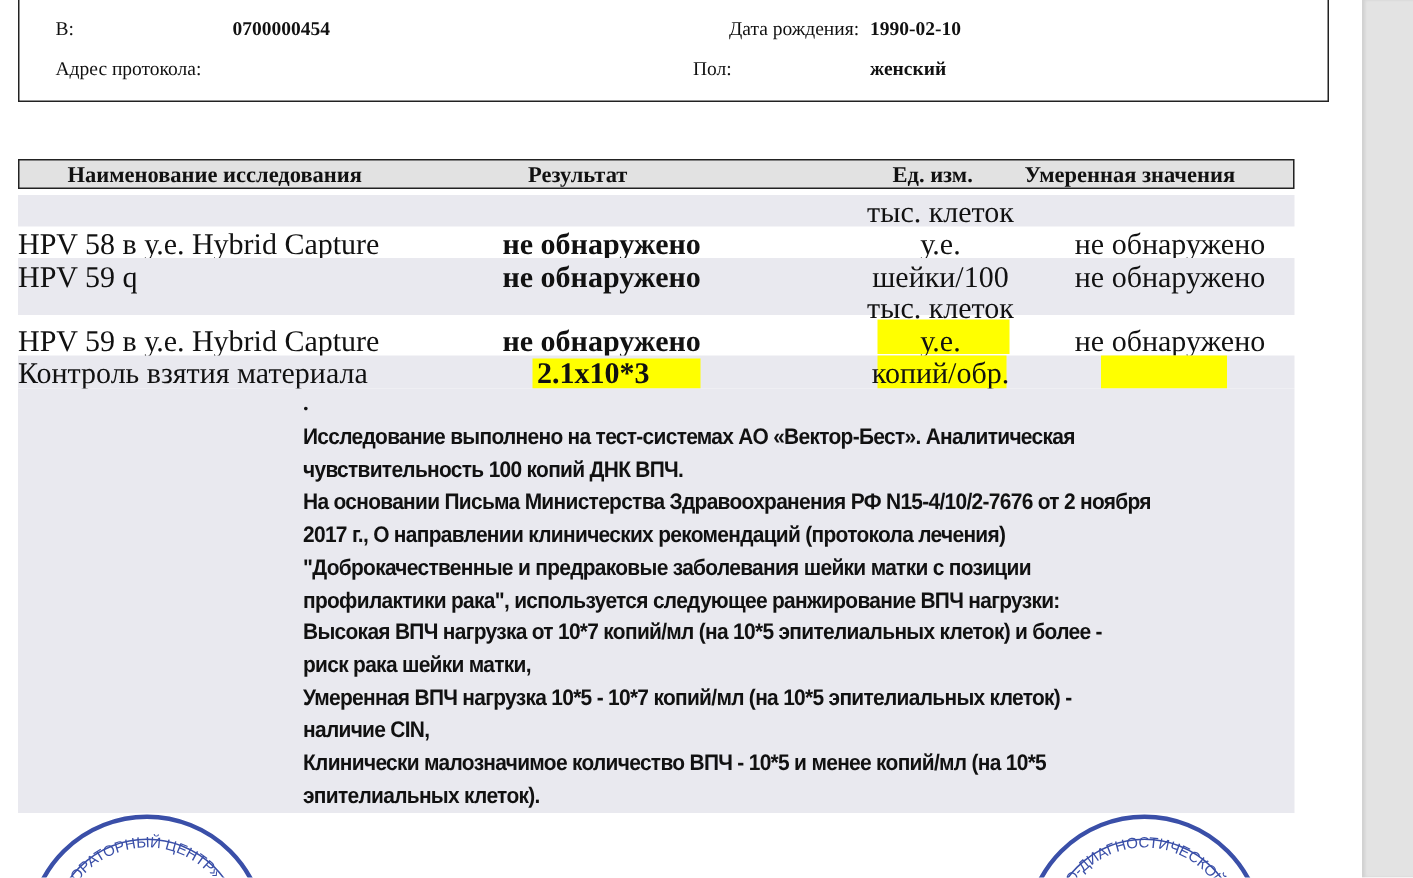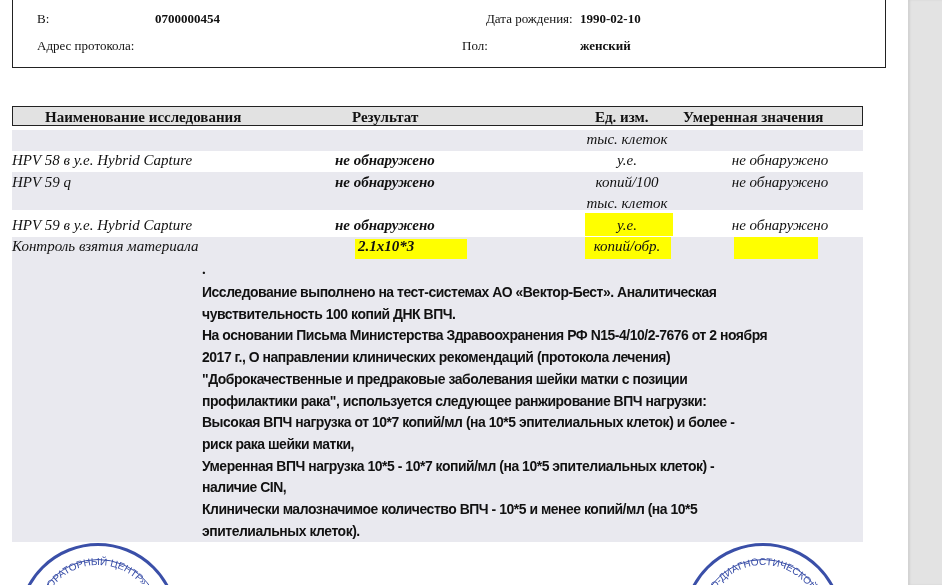--- a/index.html
+++ b/index.html
@@ -22,21 +22,21 @@
   .pf { position: absolute; white-space: nowrap; }
   .pf.bold { font-weight: bold; }
 
   .table-header {
     position: absolute; left: 12px; top: 106px; width: 851px; height: 20px;
     border: 1.5px solid #222; box-sizing: border-box;
     background: #e2e2e2; font-weight: bold; font-size: 15px;
   }
   .th { position: absolute; top: 2px; white-space: nowrap; }
 
-  .row { position: absolute; left: 12px; width: 851px; font-size: 15px; font-style: italic; }
+  .row { position: absolute; left: 12px; width: 851px; font-size: 20px; }
   .row.shade { background: #e9e9ef; }
   .cell { position: absolute; white-space: nowrap; top: 1px; }
   .c-name { left: 0; text-align: right; }
   .c-res { left: 323px; font-weight: bold; }
   .c-unit { left: 555px; width: 120px; text-align: center; }
   .c-norm { left: 688px; width: 160px; text-align: center; }
 
   .hl { background: #ffff00; }
 
   .notes {
@@ -92,21 +92,21 @@
 <div class="row" style="top:151px;height:21px;">
   <span class="cell c-name">HPV 58 в у.е. Hybrid Capture</span>
   <span class="cell c-res">не обнаружено</span>
   <span class="cell c-unit">у.е.</span>
   <span class="cell c-norm">не обнаружено</span>
 </div>
 
 <div class="row shade" style="top:172px;height:38px;">
   <span class="cell c-name" style="top:2px;">HPV 59 q</span>
   <span class="cell c-res" style="top:2px;">не обнаружено</span>
-  <span class="cell c-unit" style="top:2px;">копий/100</span>
+  <span class="cell c-unit" style="top:2px;">шейки/100</span>
   <span class="cell c-unit" style="top:23px;">тыс. клеток</span>
   <span class="cell c-norm" style="top:2px;">не обнаружено</span>
 </div>
 
 <div class="row" style="top:216px;height:36px;">
   <span class="cell c-name">HPV 59 в у.е. Hybrid Capture</span>
   <span class="cell c-res">не обнаружено</span>
   <div class="hl" style="position:absolute;left:573px;top:-3px;width:88px;height:23px;"></div>
   <span class="cell c-unit">у.е.</span>
   <span class="cell c-norm">не обнаружено</span>

